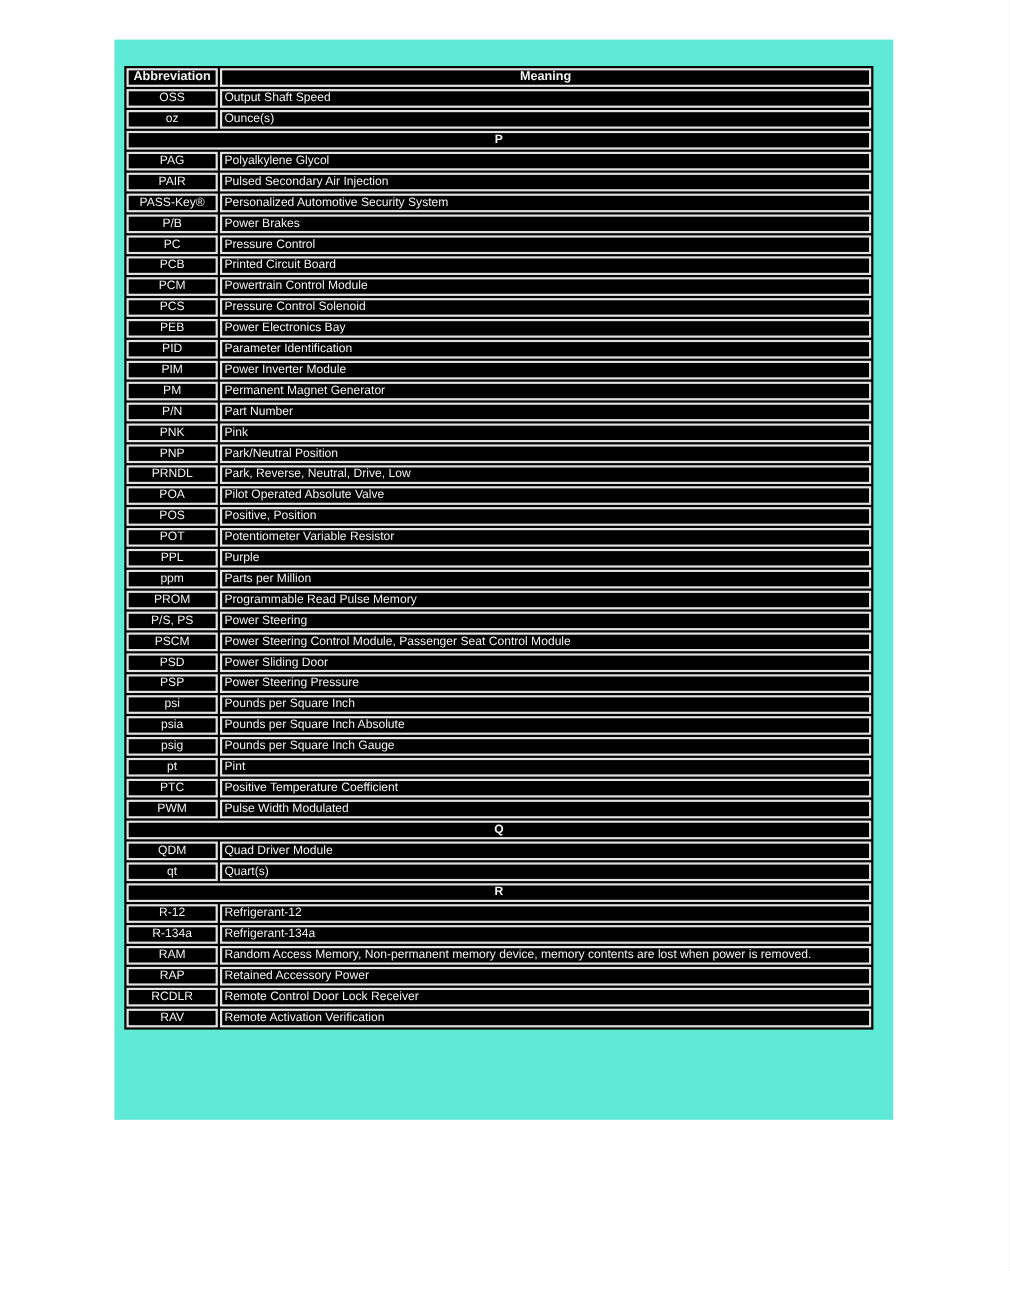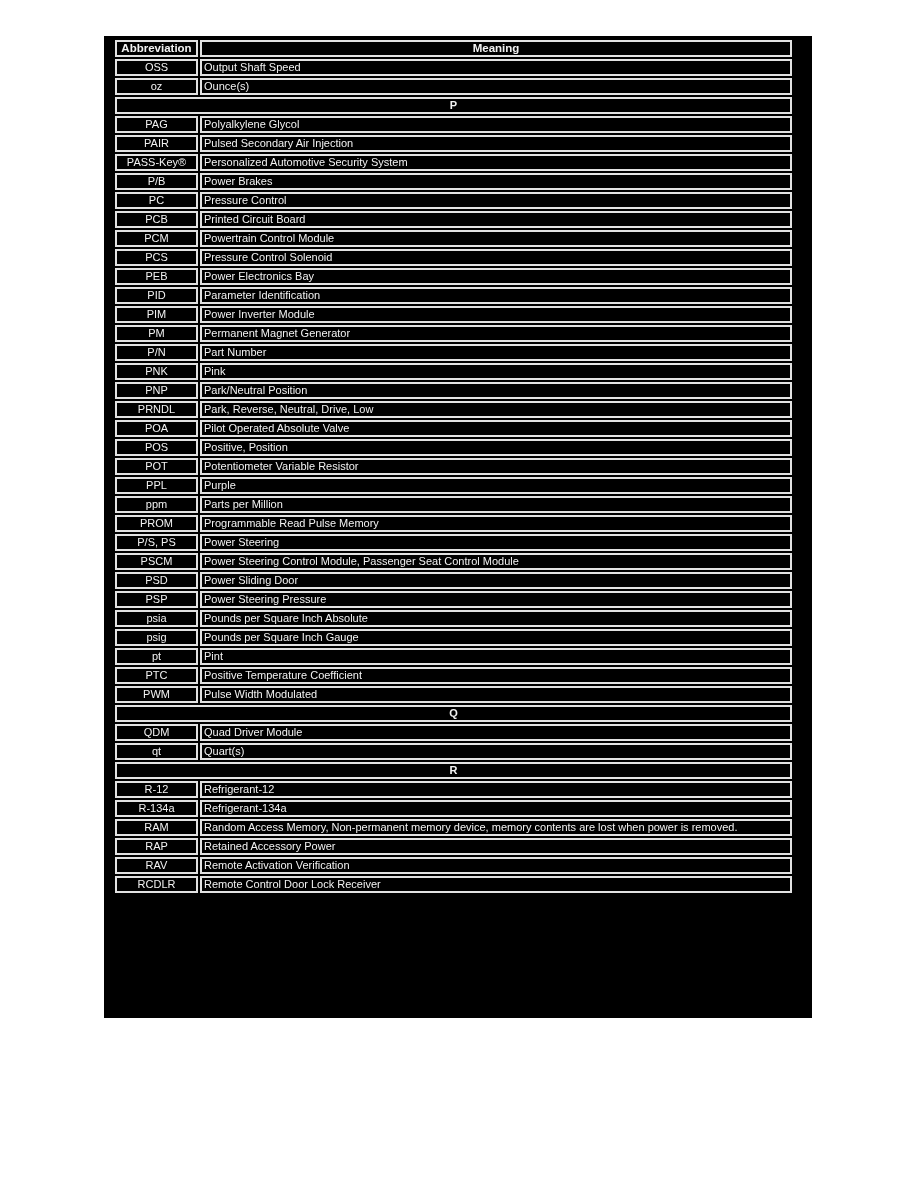--- a/index.html
+++ b/index.html
@@ -9,22 +9,22 @@
     background: #ffffff;
     font-family: "Liberation Sans", sans-serif;
     position: relative;
   }
   .table-wrap {
     position: absolute;
     left: 104px;
     top: 36px;
     width: 708px;
     height: 982px;
-    background: #000000;
-    padding: 2px 18px 13px 9px;
+    background: #5eead4;
+    padding: 24px 18px 13px 9px;
   }
   table.abbrev {
     border-collapse: separate;
     border-spacing: 2px;
     width: 681px;
     table-layout: fixed;
     background: #000000;
   }
   col.c-abbr { width: 83px; }
   table.abbrev th,
@@ -178,20 +178,24 @@
         </tr>
         <tr>
           <td class="abbr">PSD</td>
           <td class="meaning">Power Sliding Door</td>
         </tr>
         <tr>
           <td class="abbr">PSP</td>
           <td class="meaning">Power Steering Pressure</td>
         </tr>
         <tr>
+          <td class="abbr">psi</td>
+          <td class="meaning">Pounds per Square Inch</td>
+        </tr>
+        <tr>
           <td class="abbr">psia</td>
           <td class="meaning">Pounds per Square Inch Absolute</td>
         </tr>
         <tr>
           <td class="abbr">psig</td>
           <td class="meaning">Pounds per Square Inch Gauge</td>
         </tr>
         <tr>
           <td class="abbr">pt</td>
           <td class="meaning">Pint</td>
@@ -228,22 +232,22 @@
         </tr>
         <tr>
           <td class="abbr">RAM</td>
           <td class="meaning">Random Access Memory, Non-permanent memory device, memory contents are lost when power is removed.</td>
         </tr>
         <tr>
           <td class="abbr">RAP</td>
           <td class="meaning">Retained Accessory Power</td>
         </tr>
         <tr>
+          <td class="abbr">RCDLR</td>
+          <td class="meaning">Remote Control Door Lock Receiver</td>
+        </tr>
+        <tr>
           <td class="abbr">RAV</td>
           <td class="meaning">Remote Activation Verification</td>
-        </tr>
-        <tr>
-          <td class="abbr">RCDLR</td>
-          <td class="meaning">Remote Control Door Lock Receiver</td>
         </tr>
       </tbody>
   </table>
 </div>
 
 </body></html>

